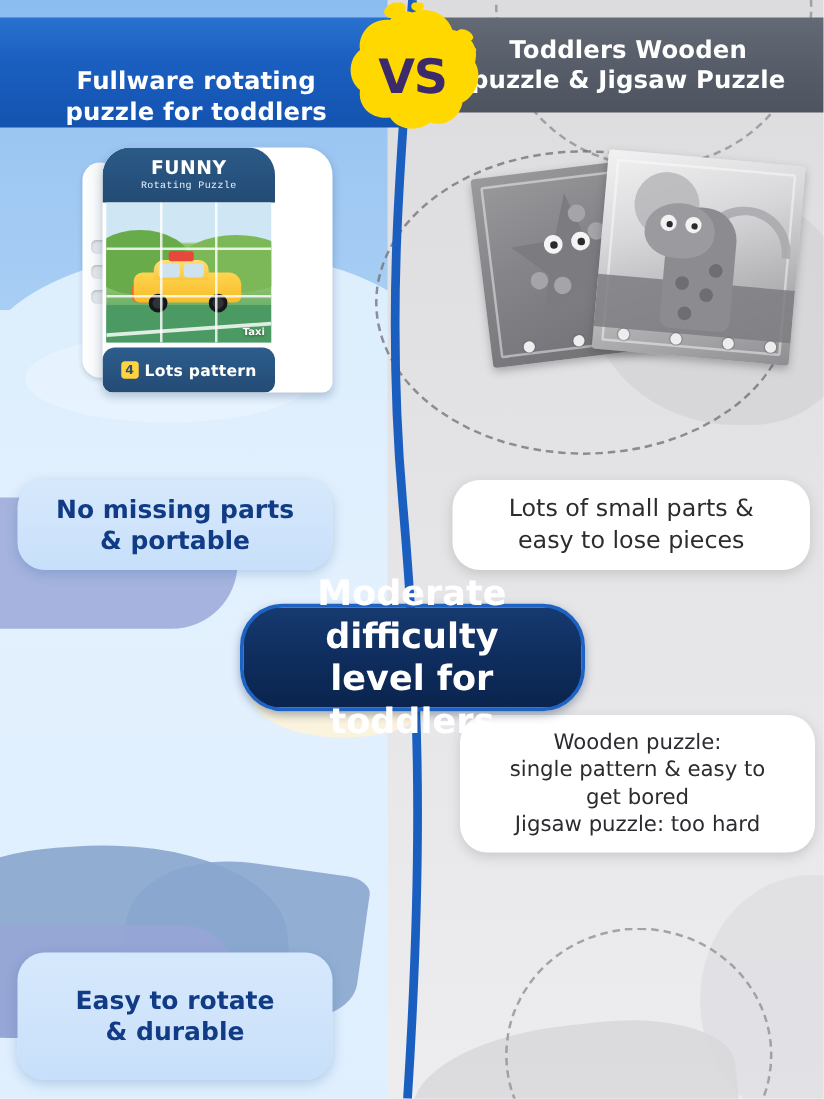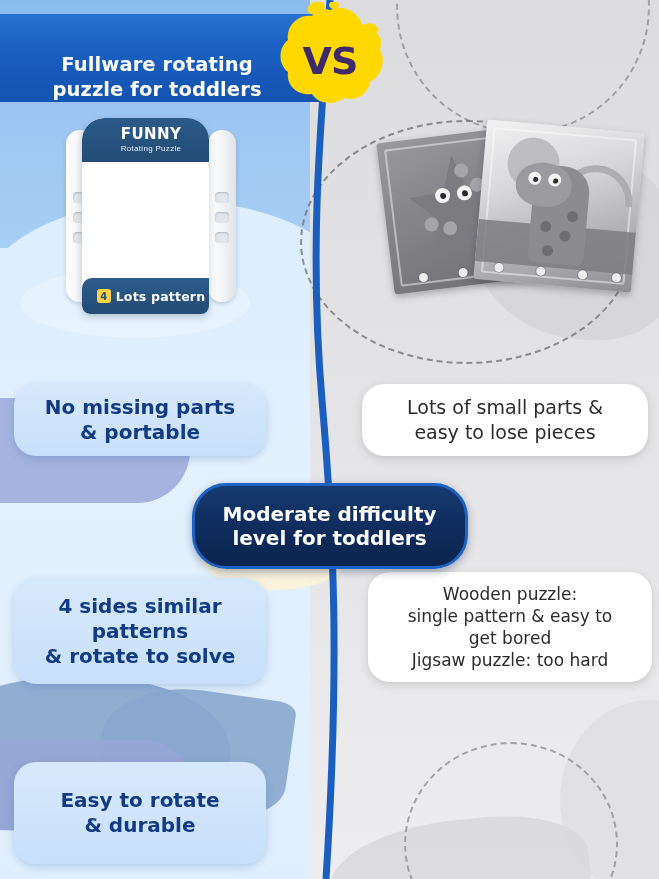--- a/index.html
+++ b/index.html
@@ -213,25 +213,26 @@
     position: absolute;
     left: 7px;
     width: 14px; height: 11px;
     background: #e2e6ea;
     border-radius: 4px;
     box-shadow: inset 0 1px 2px rgba(60,80,110,.3);
   }
   .card-body {
     position: absolute;
     left: 10px; top: 0;
-    width: 127px; height: 196px;
+    width: 138px; height: 196px;
     background: #ffffff;
     border-radius: 22px 22px 8px 8px;
     overflow: hidden;
     box-shadow: 0 3px 7px rgba(30,60,100,.25);
+    padding-left: 46px;
   }
   .card-top {
     position: absolute;
     left: 0; top: 0;
     width: 138px; height: 44px;
     background: linear-gradient(180deg, #2b5a88 0%, #234b74 100%);
     border-radius: 22px 22px 0 0;
     display: flex;
     flex-direction: column;
     align-items: center;
@@ -240,21 +241,21 @@
   .brand-title {
     color: #ffffff;
     font-family: "DejaVu Sans", sans-serif;
     font-weight: bold;
     font-size: 15px;
     letter-spacing: .4px;
     line-height: 1;
   }
   .brand-sub {
     color: #e6f0fa;
-    font-family: Liberation Sans, sans-serif;
+    font-family: Liberation Mono, monospace;
     font-size: 8px;
     letter-spacing: .3px;
     margin-top: 2px;
   }
   .card-photo {
     position: absolute;
     left: 3px; top: 44px;
     width: 132px; height: 112px;
     background:
       linear-gradient(180deg, #cfe6f4 0%, #cfe6f4 28%, #8fc46a 30%, #6fae4e 58%, #88bf6b 62%, #5fa86f 80%, #4f9c62 100%);
@@ -545,21 +546,21 @@
     text-align: center;
     display: flex;
     align-items: center;
     justify-content: center;
     box-shadow: 0 3px 8px rgba(10,30,65,.35);
     z-index: 8;
     white-space: pre-line;
     line-height: 1.22;
   }
   .pill-1 { top: 324px; width: 264px; height: 48px; font-size: 20px; }
-  .pill-2 { top: 483px; width: 270px; height: 80px; font-size: 20px; }
+  .pill-2 { top: 483px; width: 270px; height: 80px; font-size: 28px; }
   .pill-3 { top: 701px; width: 266px; height: 48px; font-size: 20px; }
 
   
   .box {
     position: absolute;
     border-radius: 22px;
     display: flex;
     align-items: center;
     justify-content: center;
     text-align: center;
@@ -613,20 +614,24 @@
   <div class="blob blob-lavender-2"></div>
 
   <svg class="divider" viewBox="0 0 60 879" preserveAspectRatio="none">
     <path d="M 34 0 C 22 150, 14 260, 26 400 C 38 540, 44 660, 30 879" stroke="#1a5fc0" stroke-width="7" fill="none"></path>
   </svg>
 
   <div class="header">
     <div class="header-left">
       <div class="header-text">Fullware rotating
 puzzle for toddlers</div>
+    </div>
+    <div class="header-right">
+      <div class="header-text">Toddlers Wooden
+puzzle &amp; Jigsaw Puzzle</div>
     </div>
   </div>
 
   <div class="vs-badge">
     <svg width="116" height="104" viewBox="0 0 116 104">
       <path d="M58 8 C72 2, 86 10, 90 22 C102 24, 112 34, 108 48 C114 58, 110 74, 98 80 C96 92, 84 100, 72 96 C62 104, 46 102, 40 92 C26 94, 14 84, 16 70 C6 62, 6 46, 16 38 C14 24, 26 12, 40 14 C46 6, 52 6, 58 8 Z" fill="#ffd800"></path>
       <ellipse cx="44" cy="6" rx="9" ry="6" fill="#ffd800" transform="rotate(-20 44 6)"></ellipse>
       <ellipse cx="62" cy="3" rx="5" ry="4" fill="#ffd800"></ellipse>
       <ellipse cx="100" cy="26" rx="7" ry="4" fill="#ffd800" transform="rotate(25 100 26)"></ellipse>
       <ellipse cx="104" cy="38" rx="5" ry="3" fill="#ffd800"></ellipse>
@@ -645,20 +650,43 @@
       <div class="handle-notch" style="top:82px"></div>
       <div class="handle-notch" style="top:102px"></div>
     </div>
 
     <div class="card-body">
       <div class="card-top">
         <div class="brand-title">FUNNY</div>
         <div class="brand-sub">Rotating Puzzle</div>
       </div>
 
+      <div class="card-photo">
+        <div class="photo-hill-a"></div>
+        <div class="photo-hill-b"></div>
+        <div class="photo-road"></div>
+        <div class="photo-road-line"></div>
+        <div class="taxi">
+          <div class="taxi-front"></div>
+          <div class="taxi-body"></div>
+          <div class="taxi-cab"></div>
+          <div class="taxi-sign"></div>
+          <div class="taxi-window"></div>
+          <div class="taxi-window2"></div>
+          <div class="taxi-wheel wheel-1"></div>
+          <div class="taxi-wheel wheel-2"></div>
+        </div>
+        <div class="grid-lines">
+          <div class="grid-v" style="left:43px"></div>
+          <div class="grid-v" style="left:87px"></div>
+          <div class="grid-h" style="top:36px"></div>
+          <div class="grid-h" style="top:74px"></div>
+        </div>
+        <div class="photo-caption">Taxi</div>
+      </div>
 
       <div class="card-bottom">
         <div class="sides-badge">4</div>
         <div class="sides-text">Lots pattern</div>
       </div>
     </div>
   </div>
 
   <div class="wood-wrap">
     <div class="wood-tile wood-a">
@@ -699,23 +727,20 @@
     </div>
   </div>
 
   <div class="box box-right rb-1">Lots of small parts &amp;
 easy to lose pieces</div>
   <div class="box box-left lb-1">No missing parts
 &amp; portable</div>
 
   <div class="pill pill-2">Moderate difficulty
 level for toddlers</div>
-  <div class="box box-left lb-2">4 sides similar
-patterns
-&amp; rotate to solve</div>
   <div class="box box-right rb-2">Wooden puzzle:
 single pattern &amp; easy to
 get bored
 Jigsaw puzzle:  too hard</div>
 
   <div class="box box-left lb-3">Easy to rotate
 &amp; durable</div>
 
 </div>
 

